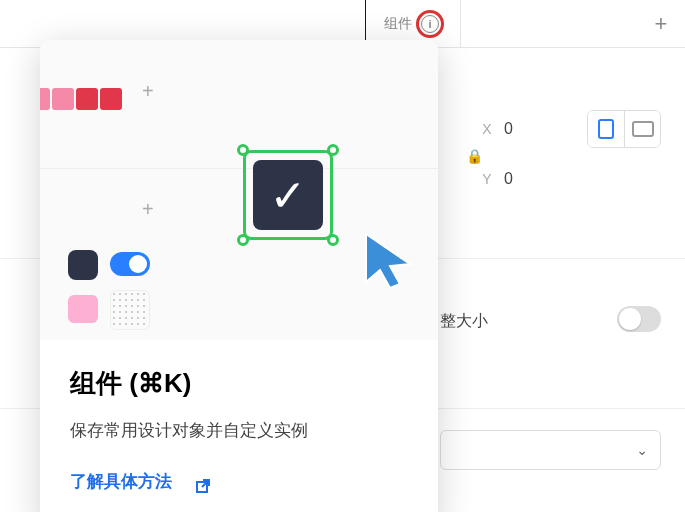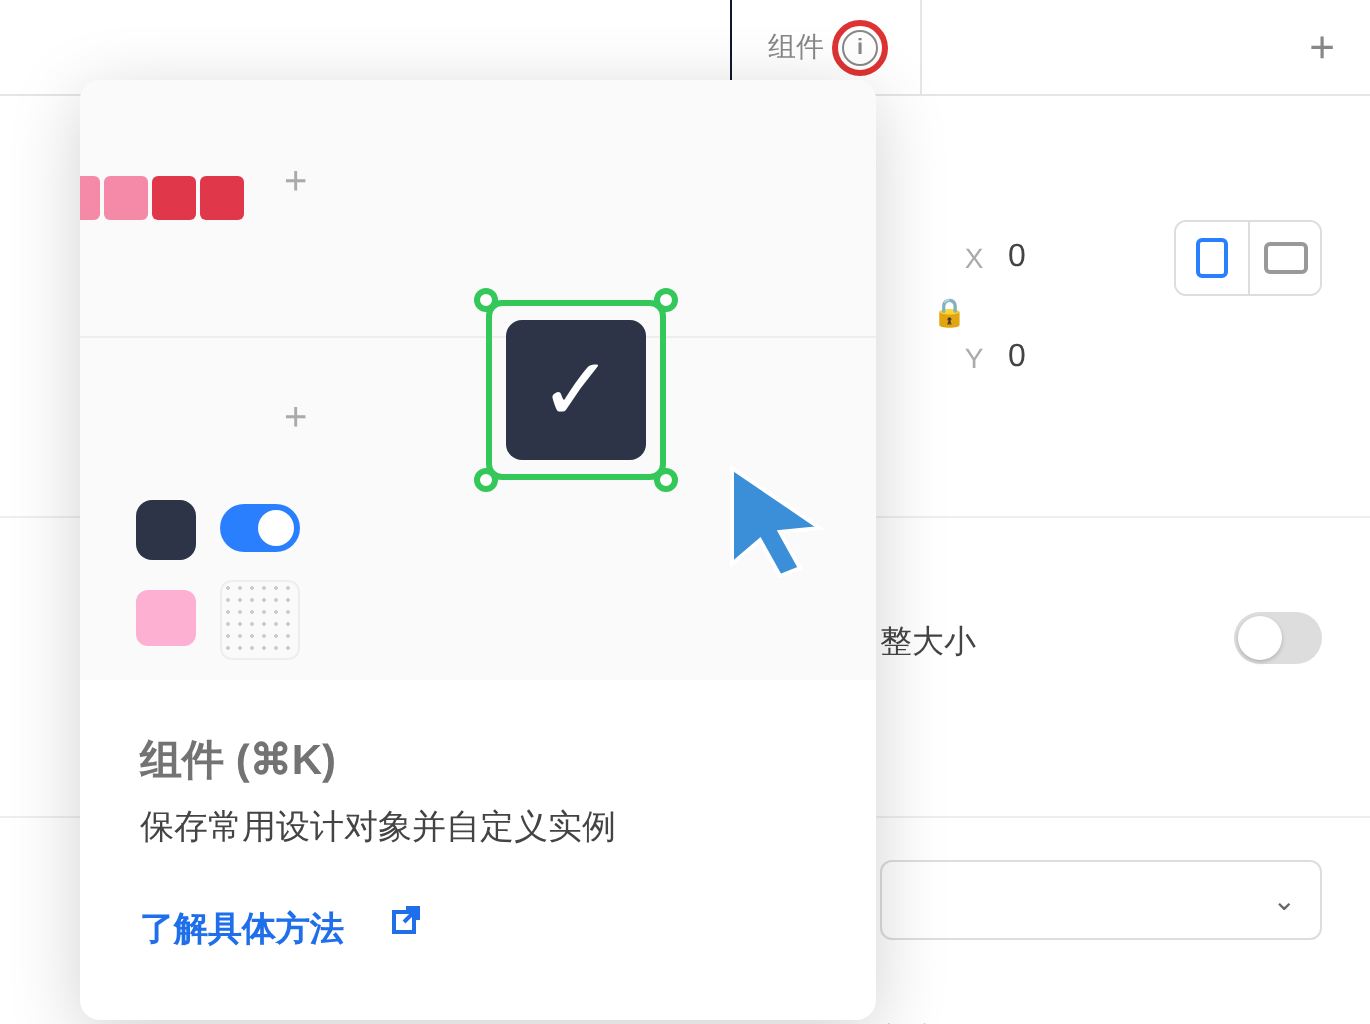--- a/index.html
+++ b/index.html
@@ -69,23 +69,23 @@
   .check { color: #fff; font-size: 44px; }
   .handle { position: absolute; width: 12px; height: 12px; background: #fff; border: 3px solid #34c759; border-radius: 50%; }
   .handle.tl { left: 2px; top: 2px; }
   .handle.tr { right: 2px; top: 2px; }
   .handle.bl { left: 2px; bottom: 2px; }
   .handle.br { right: 2px; bottom: 2px; }
 
   .cursor { position: absolute; left: 320px; top: 190px; }
 
   .pop-body { padding: 26px 30px 34px 30px; }
-  .pop-title { font-size: 21px; font-weight: 700; color: #737373; margin-bottom: 8px; }
+  .pop-title { font-size: 26px; font-weight: 700; color: #000000; margin-bottom: 18px; }
   .pop-desc { font-size: 17px; color: #444; margin-bottom: 28px; }
-  .pop-link { font-size: 17px; font-weight: 700; color: #1f6feb; display: inline-flex; align-items: flex-start; gap: 24px; }
+  .pop-link { font-size: 17px; font-weight: 700; color: #1f6feb; display: inline-flex; align-items: flex-end; gap: 24px; }
   .ext-icon { display: inline-block; }
 </style>
 </head>
 <body>
 
 <div class="tab-bar">
   <div class="tab">
     <span class="tab-label">组件</span>
     <span class="info-wrap">
       <span class="info-circle-red"></span>

